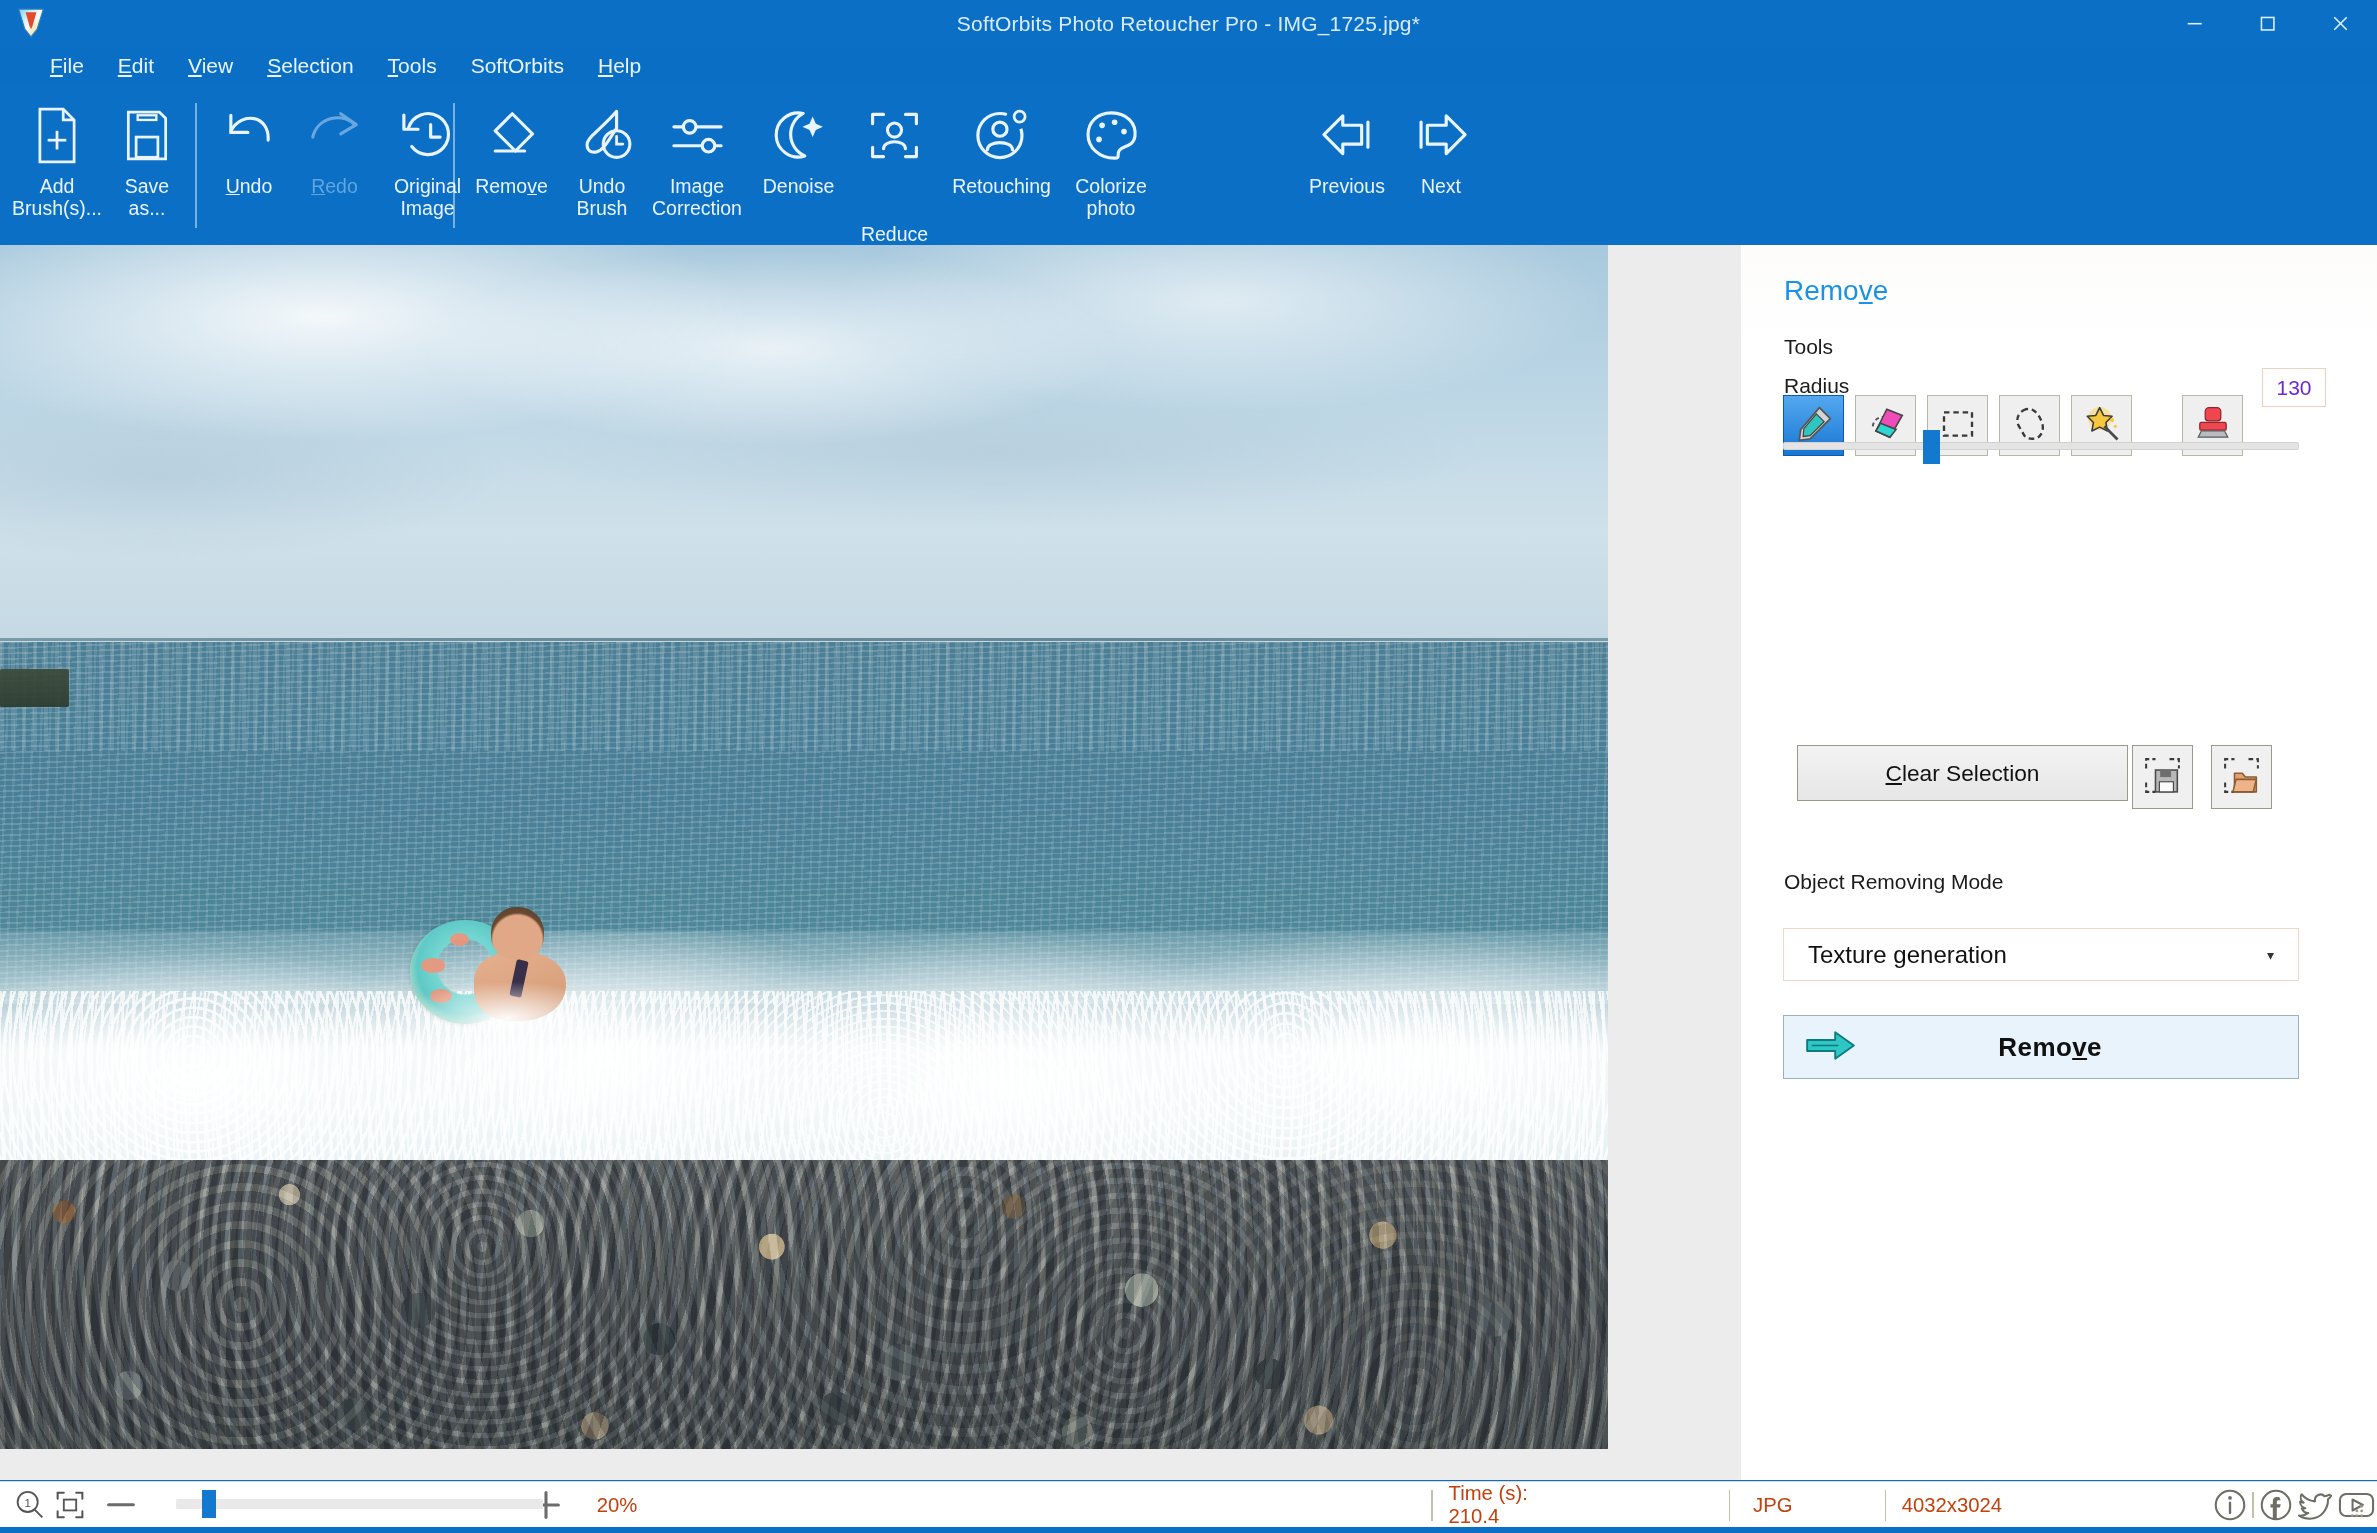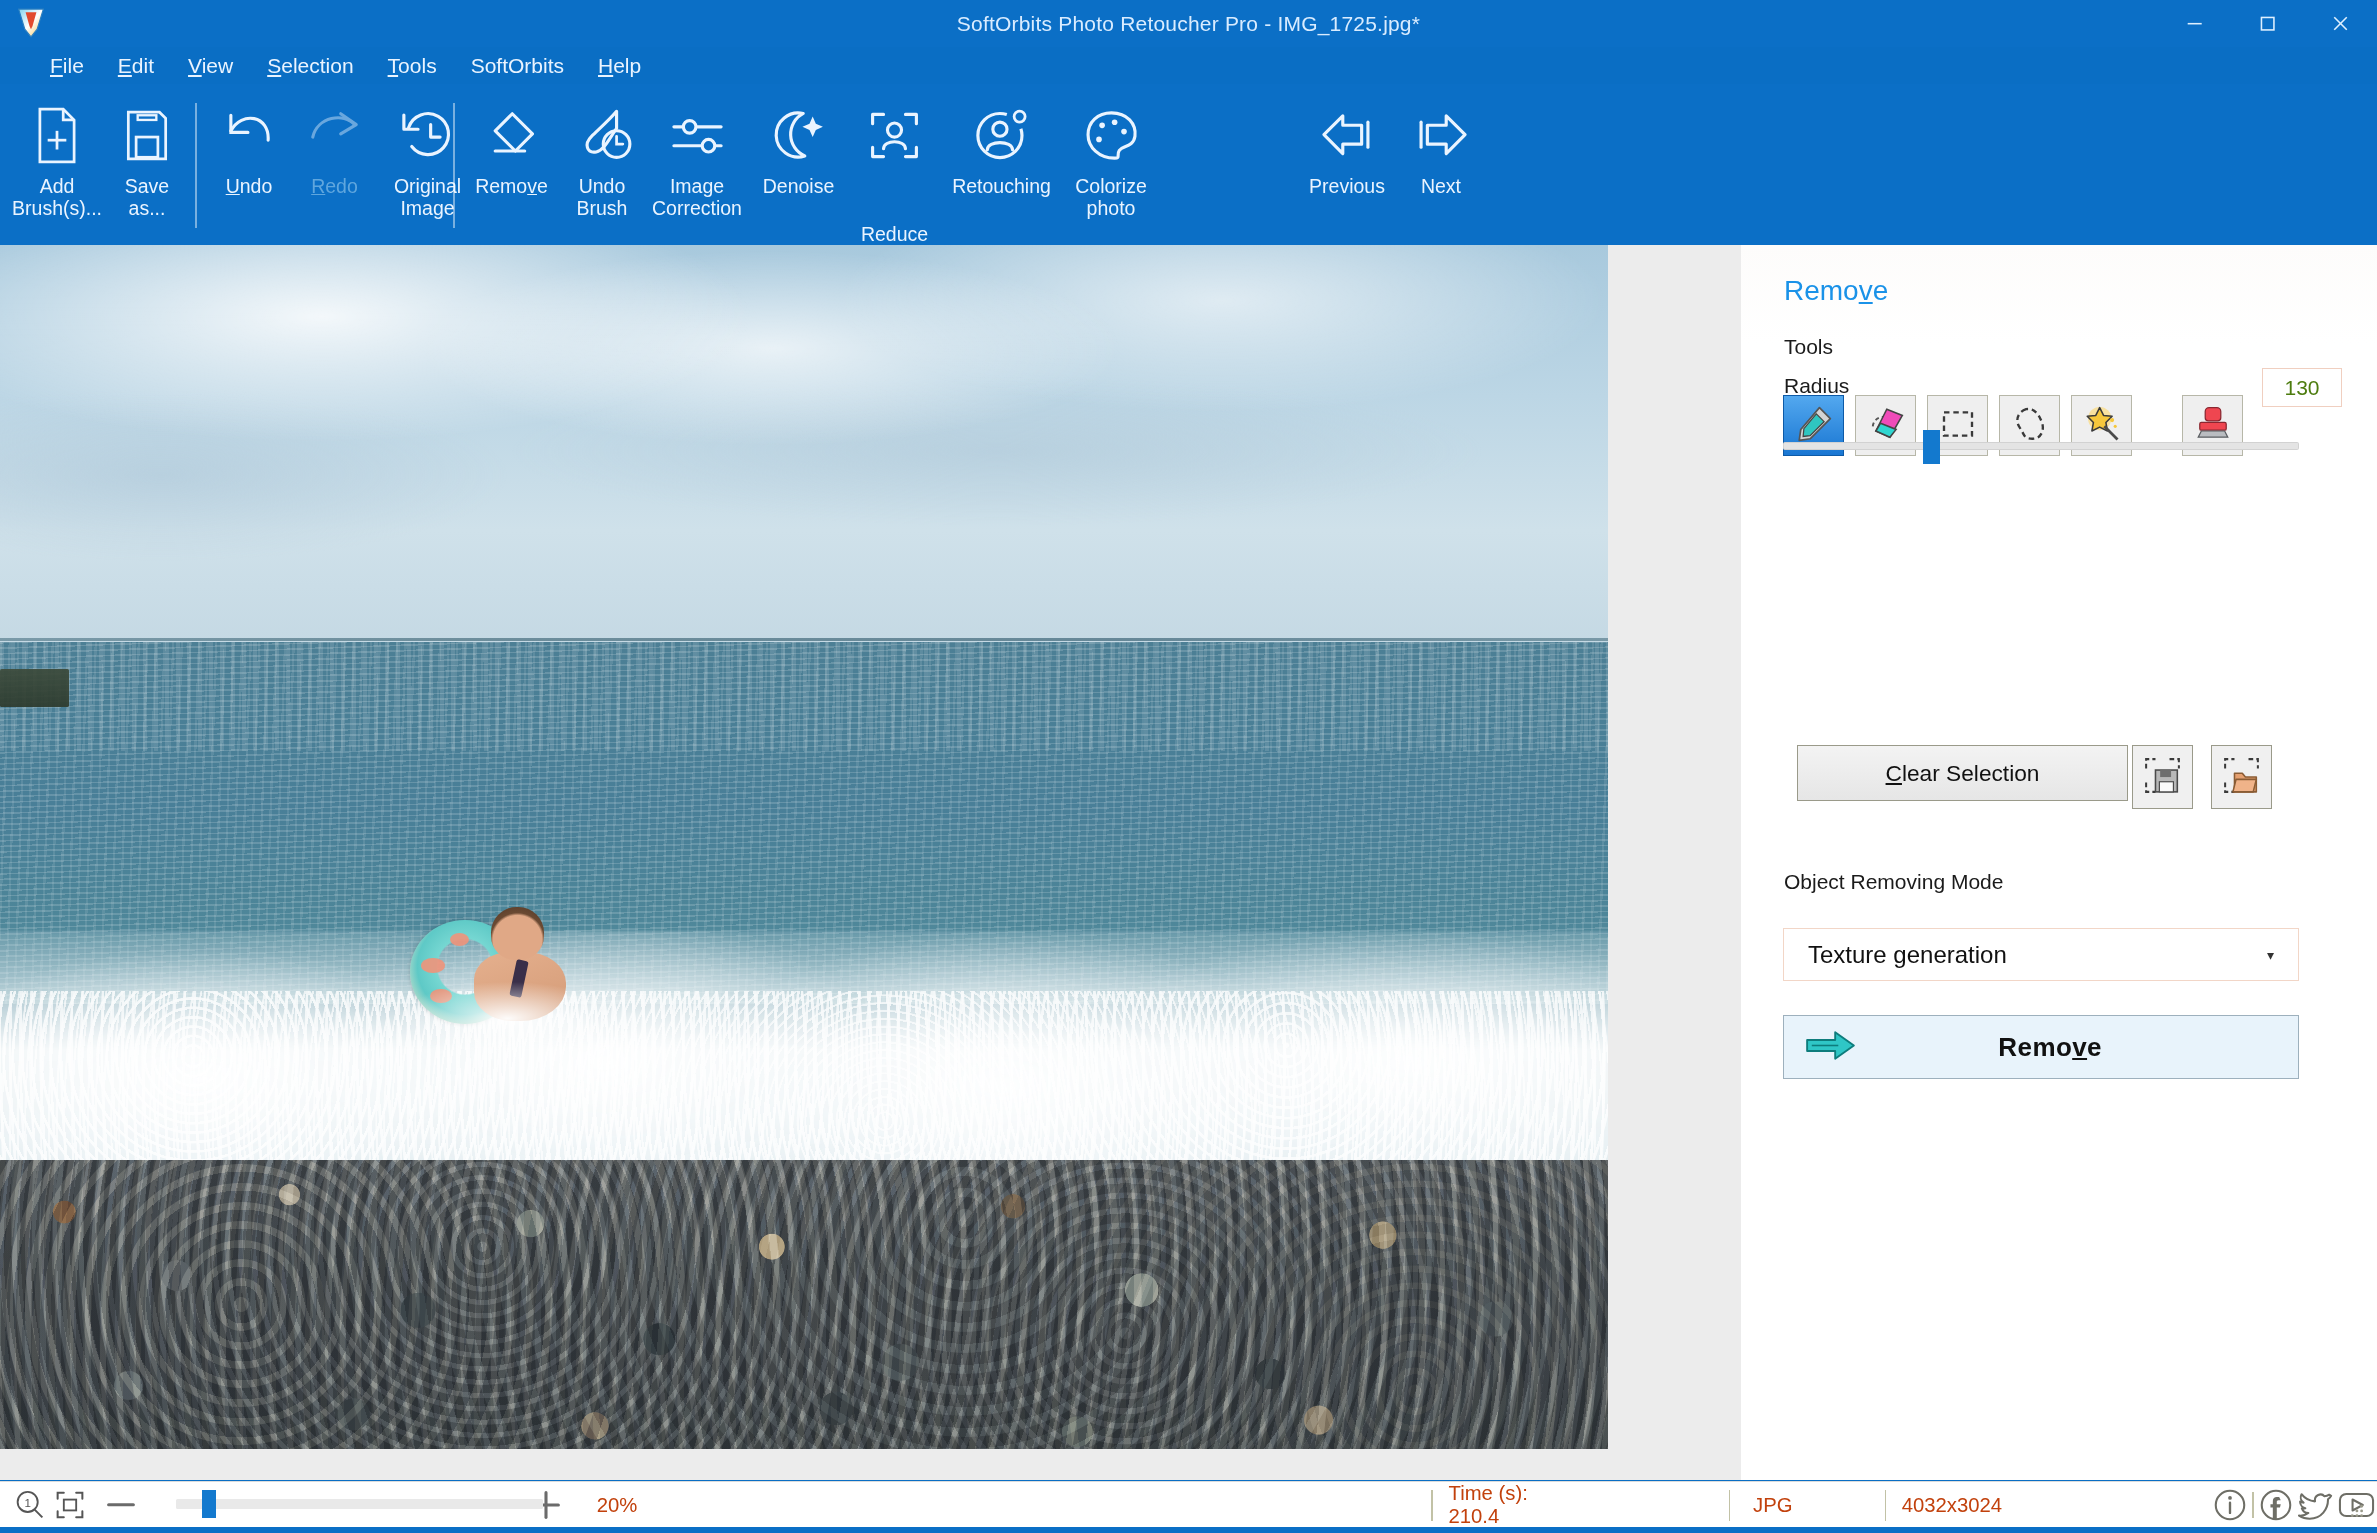--- a/index.html
+++ b/index.html
@@ -136,23 +136,23 @@
   .panel-title { position:absolute; left:43px; top:30px; font-size:28px; color:#1a92e8; }
   .panel-title u { text-decoration:underline; }
   .lbl { position:absolute; font-size:21px; color:#1b1b1b; }
 
   .toolrow { position:absolute; left:42px; top:150px; display:flex; gap:11px; }
   .toolbtn { width:61px; height:61px; border:0.8px solid #b7b7a8; background:#efefef;
      display:flex; align-items:center; justify-content:center; cursor:default; }
   .toolbtn.sel { background:linear-gradient(180deg,#53a8ef 0%, #1976d2 100%); border:1.6px solid #0d5aa7; }
   .toolbtn.gap { margin-left:39px; }
 
-  .radius-box { position:absolute; left:521px; top:123px; width:80px; height:39px;
+  .radius-box { position:absolute; left:521px; top:123px; width:64px; height:39px;
      border:0.8px solid #f0cfc0; background:#fff; display:flex; align-items:center;
-     justify-content:center; font-size:21px; color:#4d7c0f; }
+     justify-content:center; font-size:21px; color:#6d28d9; }
   .slider { position:absolute; left:42px; top:197px; width:516px; height:7.8px;
      background:#e4e4e4; border:0.8px solid #d2d2d2; border-radius:1.6px; }
   .slider-thumb { position:absolute; top:-13.3px; width:17px; height:34px; background:#1379ce; }
 
   .btn { border:0.8px solid #9a9a8a; background:linear-gradient(180deg,#f3f3f3,#e6e6e6);
      font-size:22.7px; color:#111; display:flex; align-items:center; justify-content:center; cursor:default;}
   .btn u { text-decoration:underline; }
   .clear-btn { position:absolute; left:42px; top:500px; width:331px; height:56px;margin-left:14px; }
   .icn-btn { position:absolute; top:500px; width:61px; height:64px; border:0.8px solid #9a9a8a;
      background:#f0f0f0; display:flex; align-items:center; justify-content:center; cursor:default;}

